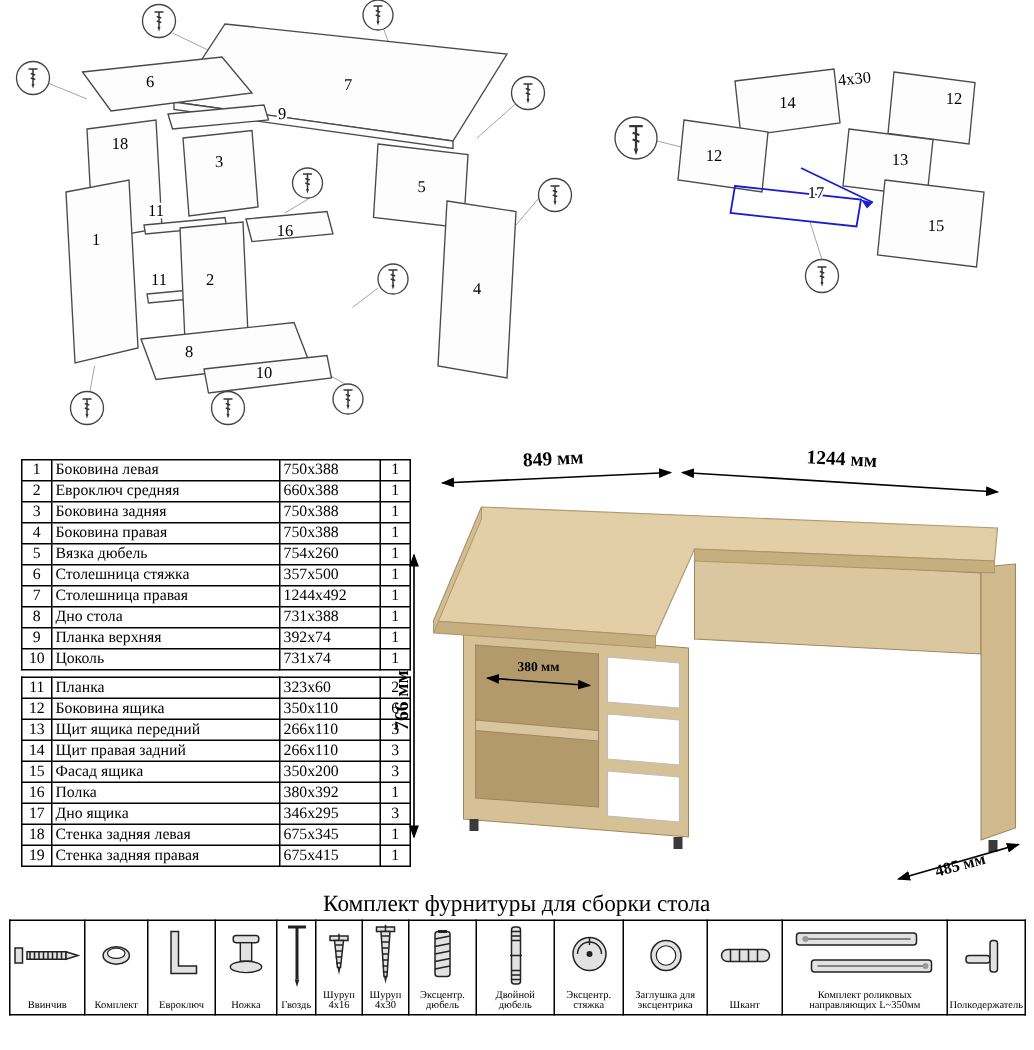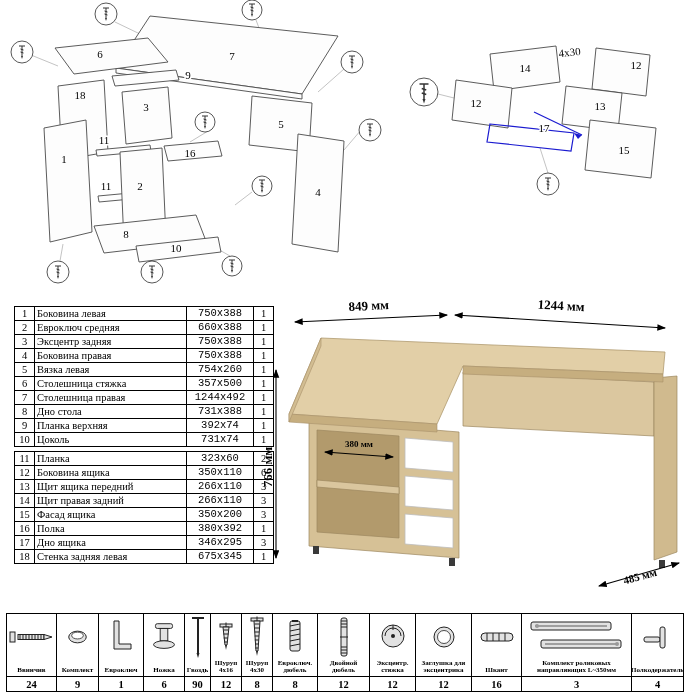--- a/index.html
+++ b/index.html
@@ -8,25 +8,25 @@
   .abs{position:absolute;}
   svg text{font-family:"Liberation Serif","DejaVu Serif",serif;}
   .lbl{font-size:11px;fill:#000;text-anchor:middle;}
   .halo{paint-order:stroke;stroke:#fff;stroke-width:3px;}
   .dim{font-weight:bold;fill:#000;text-anchor:middle;}
   
   .parts{border-collapse:collapse;font-size:10.5px;}
   .parts td{border:1px solid #000;padding:0 2px;height:13px;line-height:11.5px;white-space:nowrap;overflow:hidden;}
   .c-num{width:15px;text-align:center;padding:0 1px;}
   .c-name{width:147px;text-align:left;}
-  .c-size{width:62px;text-align:center;font-family:Liberation Mono, monospace;}
+  .c-size{width:62px;text-align:left;}
   .c-qty{width:15px;text-align:center;padding:0 1px;}
   
   .hw{border-collapse:collapse;table-layout:fixed;width:677px;}
-  .hw td{border:1px solid #000;text-align:center;vertical-align:bottom;padding:1px;overflow:hidden;font-weight:bold;}
+  .hw td{border:1px solid #000;text-align:center;vertical-align:bottom;padding:1px;overflow:hidden;}
   .hw-icon{height:44px;display:flex;align-items:center;justify-content:center;}
   .hw-name{font-size:7px;line-height:7.6px;min-height:16px;display:flex;align-items:flex-end;justify-content:center;text-align:center;word-wrap:break-word;}
   .hw-qty{font-size:10.5px;height:14px;vertical-align:middle !important;padding:0 !important;}
   .hw-title{width:689px;text-align:center;font-size:15.5px;}
   .ic{stroke:#222;stroke-width:1;fill:#e2e2e2;}
   .icl{stroke:#222;stroke-width:1;fill:none;}
 </style>
 </head>
 <body>
 
@@ -163,35 +163,35 @@
 
           <tr>
             <td class="c-num">2</td>
             <td class="c-name">Евроключ средняя</td>
             <td class="c-size">660x388</td>
             <td class="c-qty">1</td>
           </tr>
 
           <tr>
             <td class="c-num">3</td>
-            <td class="c-name">Эксцентр задняя</td>
+            <td class="c-name">Боковина задняя</td>
             <td class="c-size">750x388</td>
             <td class="c-qty">1</td>
           </tr>
 
           <tr>
             <td class="c-num">4</td>
             <td class="c-name">Боковина правая</td>
             <td class="c-size">750x388</td>
             <td class="c-qty">1</td>
           </tr>
 
           <tr>
             <td class="c-num">5</td>
-            <td class="c-name">Вязка левая</td>
+            <td class="c-name">Вязка дюбель</td>
             <td class="c-size">754x260</td>
             <td class="c-qty">1</td>
           </tr>
 
           <tr>
             <td class="c-num">6</td>
             <td class="c-name">Столешница стяжка</td>
             <td class="c-size">357x500</td>
             <td class="c-qty">1</td>
           </tr>
@@ -278,20 +278,26 @@
             <td class="c-qty">3</td>
           </tr>
 
           <tr>
             <td class="c-num">18</td>
             <td class="c-name">Стенка задняя левая</td>
             <td class="c-size">675x345</td>
             <td class="c-qty">1</td>
           </tr>
 
+          <tr>
+            <td class="c-num">19</td>
+            <td class="c-name">Стенка задняя правая</td>
+            <td class="c-size">675x415</td>
+            <td class="c-qty">1</td>
+          </tr>
         </tbody>
     </table>
   </div>
 
   <svg class="abs" style="left:263px;top:286px;" width="426" height="312" viewBox="0 0 426 312">
     <defs>
       <marker id="arr" markerWidth="9" markerHeight="8" refX="7" refY="3" orient="auto-start-reverse">
         <path d="M0,0 L8,3 L0,6 z" fill="#000"></path>
       </marker>
     </defs>
@@ -327,20 +333,21 @@
       <line x1="62" y1="166" x2="130" y2="171" marker-start="url(#arr)" marker-end="url(#arr)"></line>
       <line x1="336" y1="300" x2="416" y2="277" marker-start="url(#arr)" marker-end="url(#arr)"></line>
     </g>
     <text class="dim" font-size="13" x="106" y="24" transform="rotate(-3 106 24)">849 мм</text>
     <text class="dim" font-size="13" x="298" y="24" transform="rotate(3 298 24)">1244 мм</text>
     <text class="dim" font-size="13" x="9" y="181" transform="rotate(-90 9 181)">766 мм</text>
     <text class="dim" font-size="9" x="96" y="161">380 мм</text>
     <text class="dim" font-size="11" x="378" y="294" transform="rotate(-15 378 294)">485 мм</text>
   </svg>
 
+  <div class="abs hw-title" style="left:0;top:594px;">Комплект фурнитуры для сборки стола</div>
 
   <table class="hw abs" style="left:6px;top:613px;">
     <colgroup>
       <col style="width:50px">
         <col style="width:42px">
         <col style="width:45px">
         <col style="width:41px">
       <col style="width:26px">
         <col style="width:31px">
         <col style="width:31px">
@@ -427,21 +434,21 @@
         <div class="hw-name">Шуруп 4x30</div>
       </td>
       <td>
         <div class="hw-icon">
           <svg width="24" height="40" viewBox="0 0 24 40">
                 <rect class="ic" x="7" y="4" width="10" height="30" rx="2"></rect>
                 <path class="icl" d="M7,9 L17,7 M7,14 L17,12 M7,19 L17,17 M7,24 L17,22 M7,29 L17,27"></path>
                 <line x1="9" y1="4" x2="15" y2="4" stroke="#222" stroke-width="2"></line>
               </svg>
         </div>
-        <div class="hw-name">Евроключ. дюбель</div>
+        <div class="hw-name">Эксцентр. дюбель</div>
       </td>
       <td>
         <div class="hw-icon">
           <svg width="20" height="44" viewBox="0 0 20 44">
                 <rect class="ic" x="7" y="3" width="6" height="38" rx="2"></rect>
                 <path class="icl" d="M7,6 h6 M7,9 h6 M7,12 h6 M7,32 h6 M7,35 h6 M7,38 h6"></path>
                 <line x1="6" y1="22" x2="14" y2="22" stroke="#222"></line>
               </svg>
         </div>
         <div class="hw-name">Двойной дюбель</div>
@@ -491,32 +498,16 @@
       <td>
         <div class="hw-icon">
           <svg width="40" height="36" viewBox="0 0 40 36">
                 <rect class="ic" x="6" y="18" width="16" height="5" rx="2"></rect>
                 <rect class="ic" x="22" y="8" width="5" height="21" rx="2"></rect>
               </svg>
         </div>
         <div class="hw-name">Полкодержатель</div>
       </td>
     </tr>
-    <tr>
-      <td class="hw-qty">24</td>
-      <td class="hw-qty">9</td>
-      <td class="hw-qty">1</td>
-      <td class="hw-qty">6</td>
-      <td class="hw-qty">90</td>
-      <td class="hw-qty">12</td>
-      <td class="hw-qty">8</td>
-      <td class="hw-qty">8</td>
-      <td class="hw-qty">12</td>
-      <td class="hw-qty">12</td>
-      <td class="hw-qty">12</td>
-      <td class="hw-qty">16</td>
-      <td class="hw-qty">3</td>
-      <td class="hw-qty">4</td>
-    </tr>
     </tbody>
   </table>
 
 </div>
 
 </body></html>

